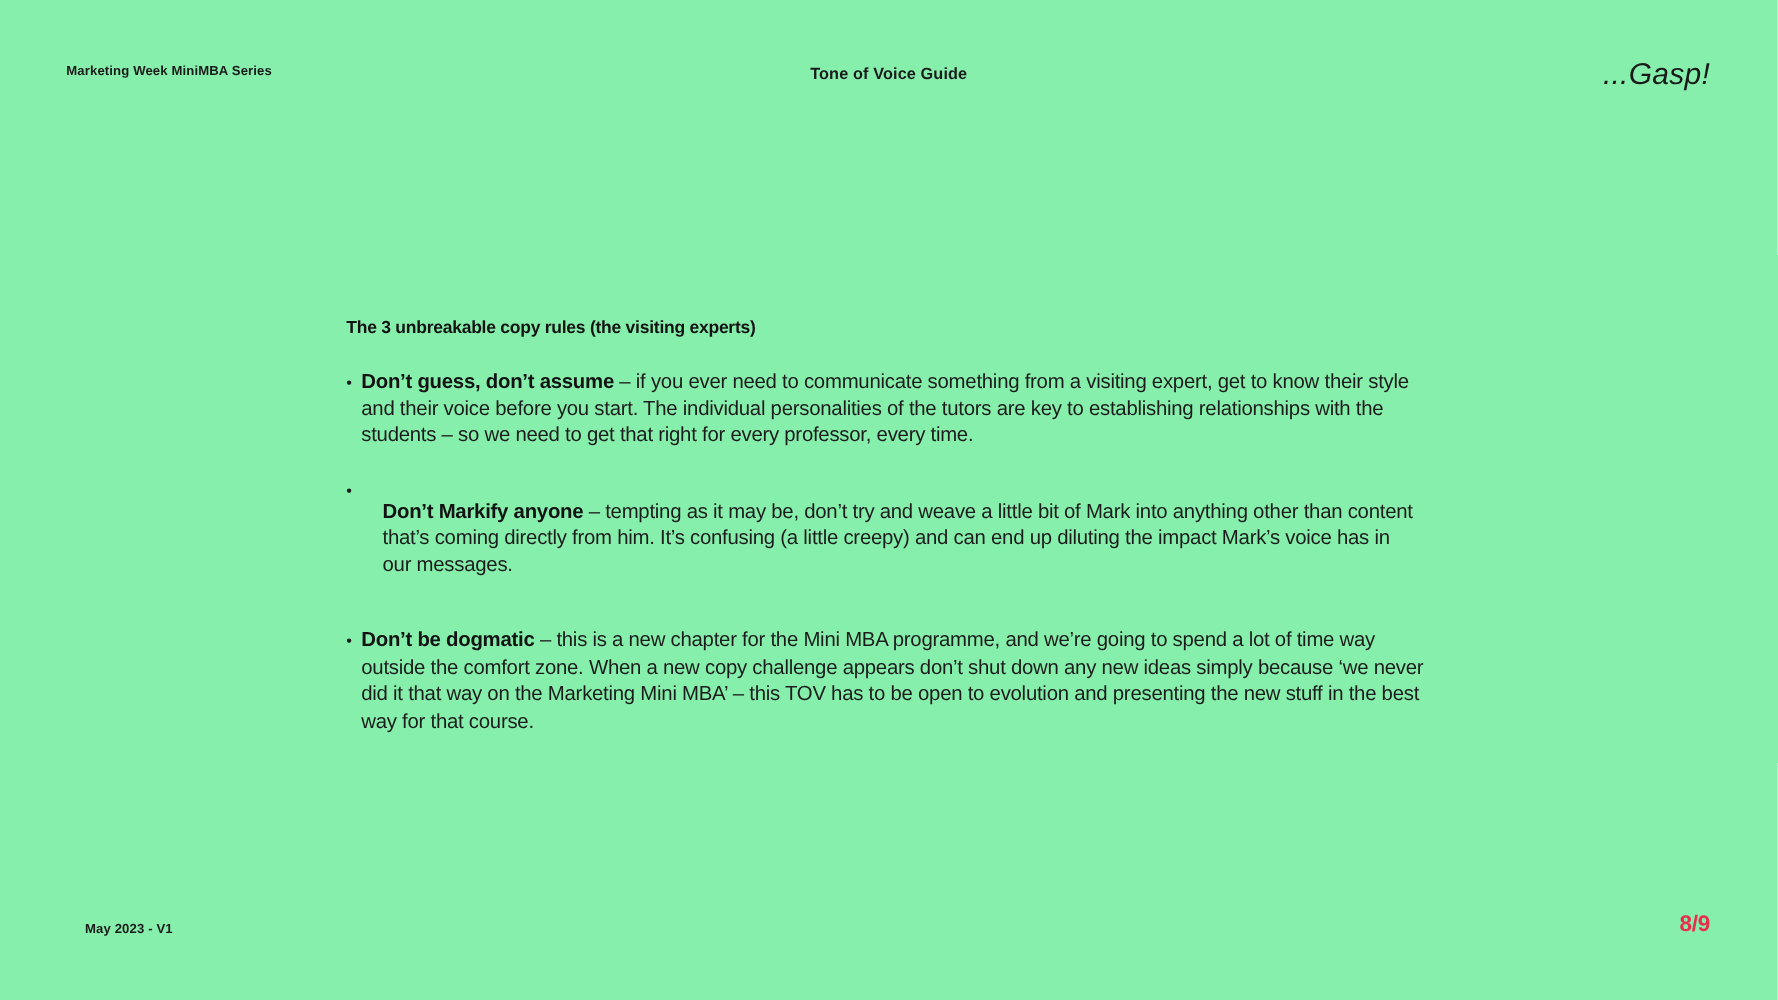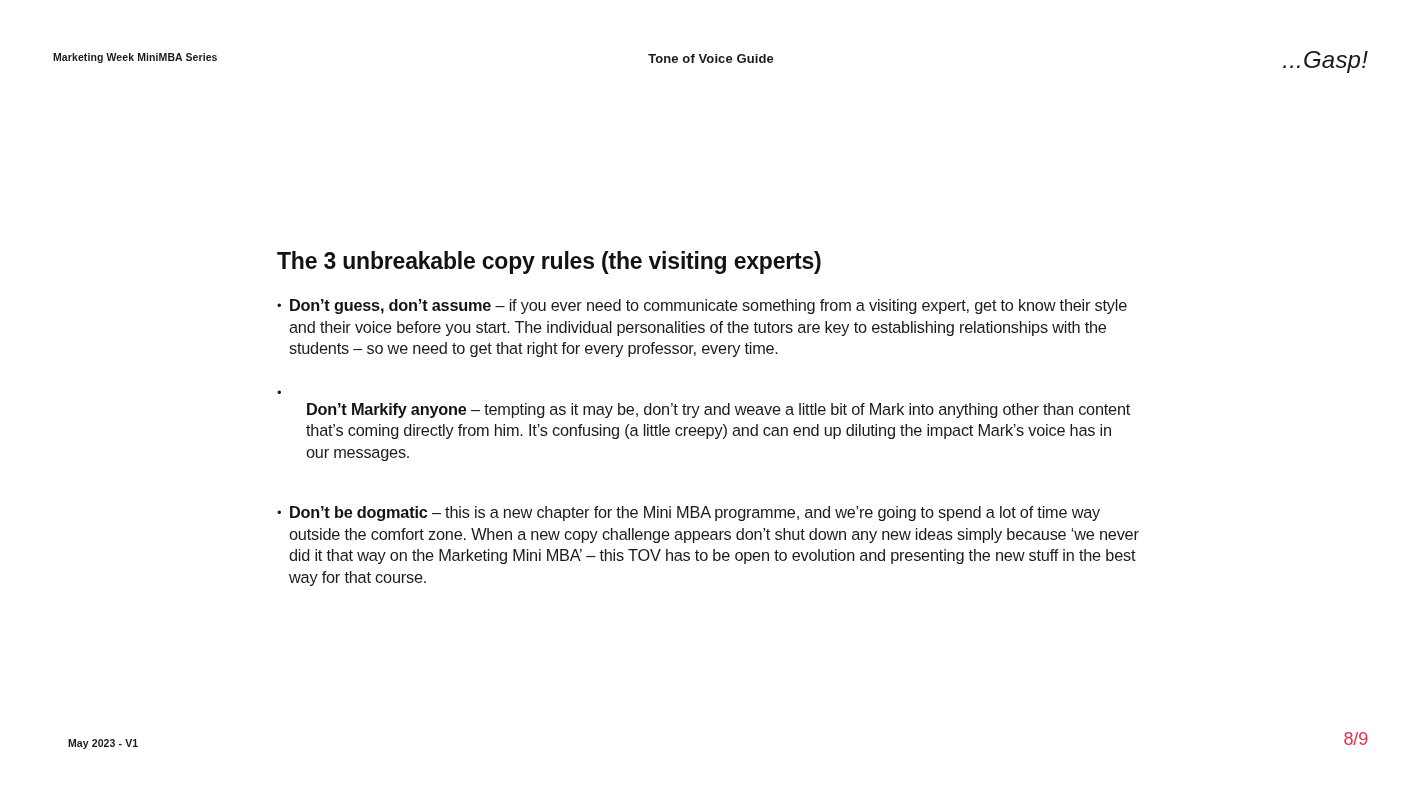--- a/index.html
+++ b/index.html
@@ -50,21 +50,21 @@
 
   
   .content {
     position: absolute;
     left: 277px;
     top: 252px;
     width: 872px;
   }
   .content h1 {
     margin: 0 0 24px 0;
-    font-size: 23px;
+    font-size: 14px;
     line-height: 19px;
     font-weight: bold;
     letter-spacing: -0.2px;
     color: #131313;
   }
   .bullet {
     display: flex;
     margin: 0 0 22px 0;
     font-size: 16.3px;
     line-height: 21.5px;
@@ -92,28 +92,28 @@
     font-size: 10.5px;
     letter-spacing: 0.1px;
     font-weight: bold;
     color: #1b1b1b;
   }
   .page-number {
     position: absolute;
     right: 54px;
     top: 729px;
     font-size: 18px;
-    font-weight: normal;
+    font-weight: bold;
     letter-spacing: -0.2px;
   }
 </style>
 </head>
 <body>
 
-<div class="slide" style="background: #ffffff;">
+<div class="slide" style="background: #86efac;">
 
   <div class="header-left">Marketing Week MiniMBA Series</div>
 
   <div class="header-center">Tone of Voice Guide</div>
 
   <div class="logo">...Gasp!</div>
 
   <div class="content">
     <h1>The 3 unbreakable copy rules (the visiting experts)</h1>
 

